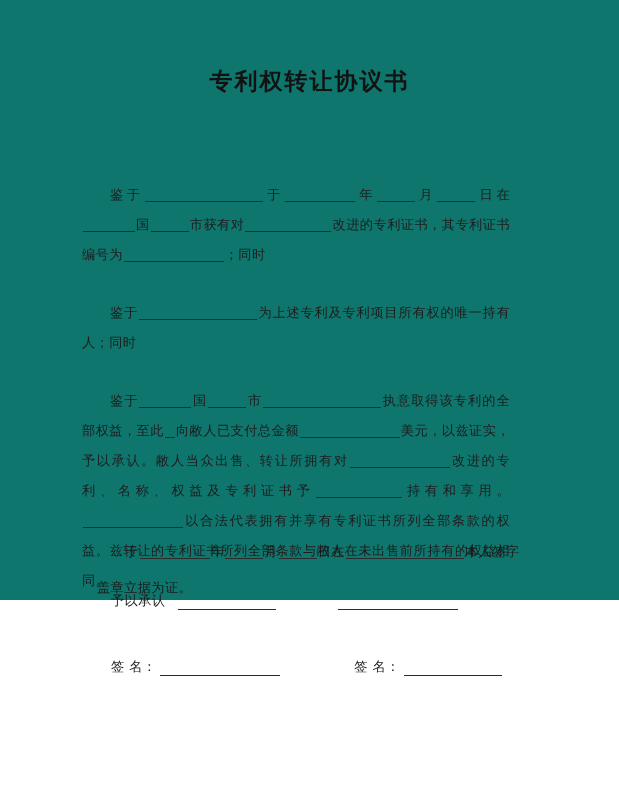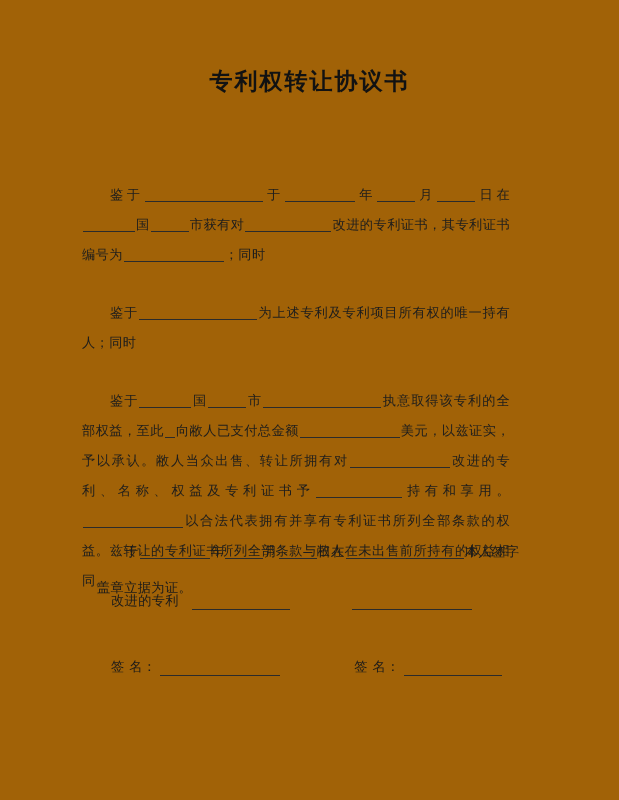--- a/index.html
+++ b/index.html
@@ -11,22 +11,22 @@
   body {
     width: 619px;
     height: 800px;
     overflow: hidden;
     font-family: "DejaVu Sans", "Liberation Sans", sans-serif;
     color: #1a1a1a;
   }
   .page {
     position: relative;
     width: 619px;
-    height: 800px;
-    background: #a16207;
+    height: 600px;
+    background: #0f766e;
     box-sizing: border-box;
   }
   .doc-title {
     position: absolute;
     top: 66px;
     left: 0;
     width: 619px;
     text-align: center;
     font-family: "DejaVu Serif", "Liberation Serif", serif;
     font-weight: bold;
@@ -142,21 +142,21 @@
 
     <div class="gap-2"></div>
 
     <p class="para indent"><span>鉴于</span><span class="blank b-sm"></span><span>国</span><span class="blank b-xs"></span><span>市</span><span class="blank b-xxl"></span><span>执意取得该专利的全部权益，至此</span><span class="blank b-mini"></span><span>向敝人已支付总金额</span><span class="blank b-xl"></span><span>美元，以兹证实，予以承认。敝人当众出售、转让所拥有对</span><span class="blank b-xl"></span><span>改进的专利、名称、权益及专利证书予</span><span class="blank b-lg"></span><span>持有和享用。</span><span class="blank b-xl"></span><span>以合法代表拥有并享有专利证书所列全部条款的权益。兹转让的专利证书所列全部条款与敝人在未出售前所持有的权益相同。</span></p>
 
   </div>
 
   <div class="signdate"><span>于</span><span class="blank b-md"></span><span>年</span><span class="blank b-xs"></span><span>月</span><span class="blank b-xs"></span><span>日在</span><span class="blank b-xxl"></span><span>本人签字盖章立据为证。</span></div>
 
   <div class="witness-row">
-    <span class="witness-label">改进的专利</span>
+    <span class="witness-label">予以承认</span>
     <span class="rule witness-line-1"></span>
     <span class="rule witness-line-2"></span>
   </div>
 
   <div class="sign-row">
     <span class="sign-cell sign-cell-left">
       <span>签 名：</span>
       <span class="rule sign-line-left"></span>
     </span>
     <span class="sign-cell sign-cell-right">

